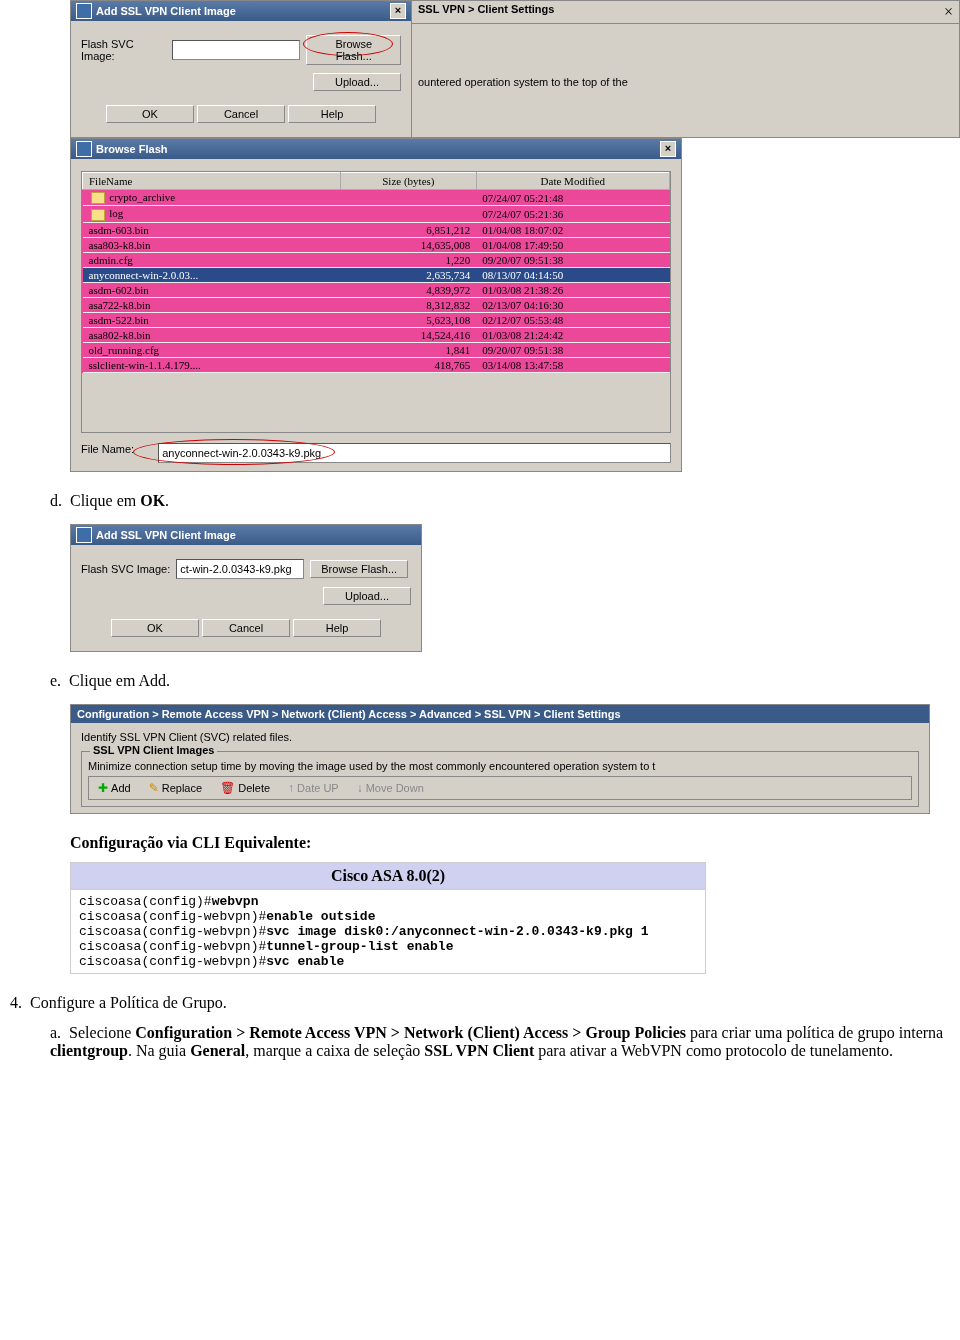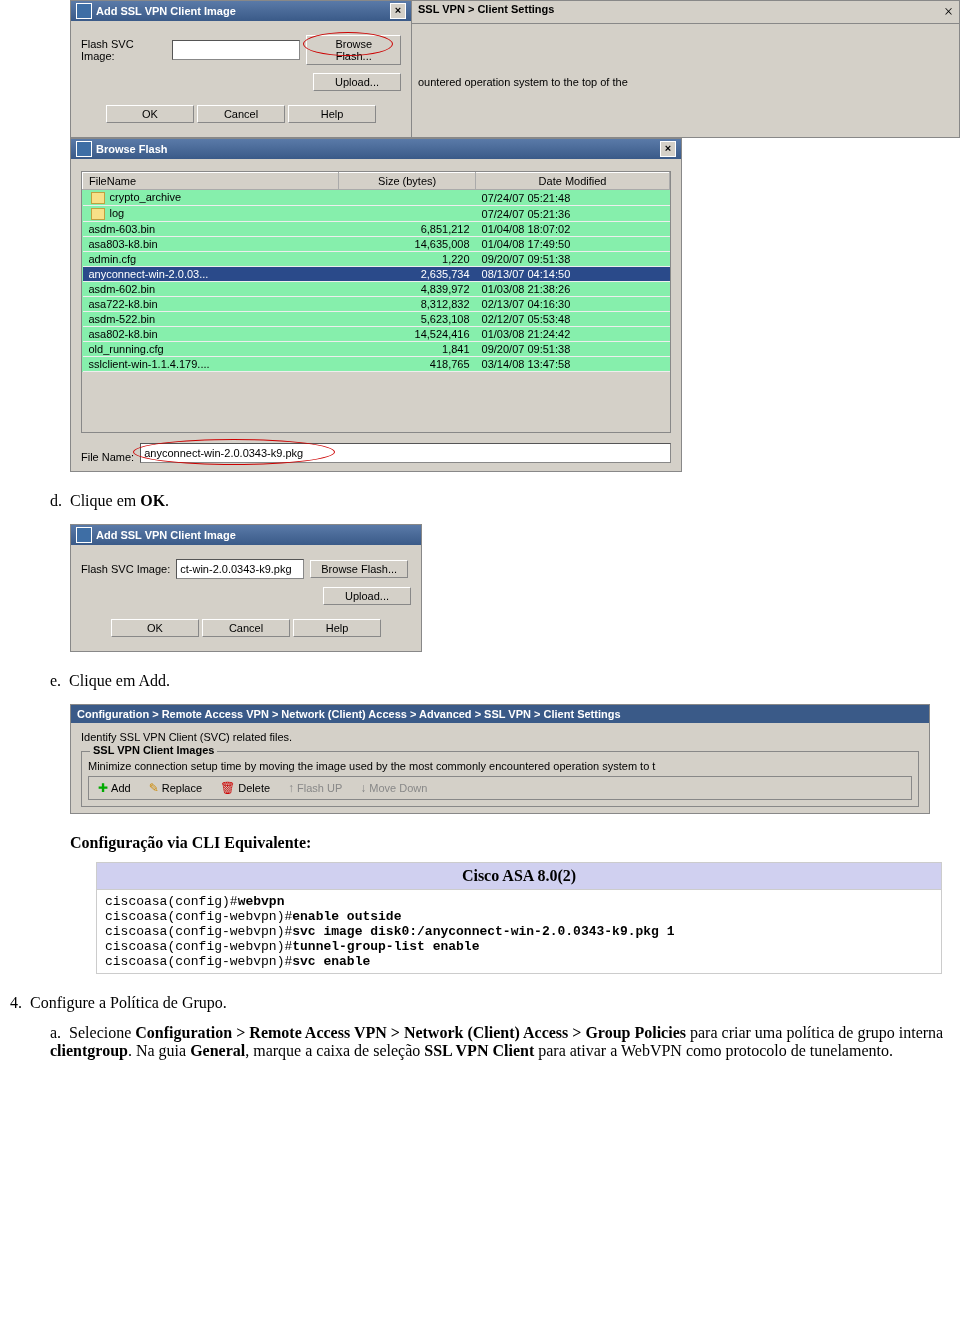--- a/index.html
+++ b/index.html
@@ -6,33 +6,33 @@
   .sans{font-family:Tahoma,Arial,sans-serif;font-size:11px}
   .dlg{background:#d4d0c8;border:1px solid #888;margin-left:70px}
   .titlebar{background:linear-gradient(#5a7aa8,#3a5a88);color:#fff;font-weight:bold;padding:2px 5px;display:flex;align-items:center;font-family:Tahoma,Arial,sans-serif;font-size:11px}
   .titlebar .x{margin-left:auto;background:#d4d0c8;color:#000;border:1px solid #fff;width:14px;height:14px;text-align:center;line-height:12px;font-weight:bold}
   .tbicon{width:14px;height:14px;background:#3e6ea5;border:1px solid #fff;margin-right:4px;display:inline-block}
   .btn{background:#d4d0c8;border:1px solid #888;border-top-color:#fff;border-left-color:#fff;padding:2px 10px;font-family:Tahoma,Arial,sans-serif;font-size:11px;display:inline-block;text-align:center;min-width:66px}
   .txt{background:#fff;border:1px solid #888;border-top-color:#555;border-left-color:#555;font-family:Tahoma,Arial,sans-serif;font-size:11px;padding:1px 3px;height:16px}
   .tree{background:#fff;border:1px solid #888;font-family:Tahoma,Arial,sans-serif;font-size:11px;padding:2px;line-height:15px;height:100px;overflow:hidden}
   .foldericon{display:inline-block;width:12px;height:10px;background:#f8e088;border:1px solid #c0a040;margin:0 2px;vertical-align:middle}
   .diskicon{display:inline-block;width:12px;height:10px;background:#a8c8f0;border:1px solid #4060a0;margin:0 2px;vertical-align:middle}
-  table.files{border-collapse:collapse;width:100%;background:#86efac;font-family:Liberation Sans, sans-serif;font-size:11px}
+  table.files{border-collapse:collapse;width:100%;background:#ec4899;font-family:Liberation Serif, serif;font-size:11px}
   table.files th{background:#d4d0c8;border:1px solid #aaa;border-top-color:#fff;border-left-color:#fff;padding:2px 6px;font-weight:normal}
   table.files td{padding:1px 6px;border-bottom:1px solid #eee}
   table.files tr.sel td{background:#2a4a8a;color:#fff}
   .groupbox{border:1px solid #888;margin:6px 10px;position:relative;padding:8px 6px 6px 6px}
   .groupbox .lbl{position:absolute;top:-8px;left:8px;background:#d4d0c8;padding:0 3px;font-weight:bold;font-family:Tahoma,Arial,sans-serif;font-size:11px}
   .bc{background:#3a5a88;color:#fff;font-weight:bold;padding:3px 6px;font-family:Tahoma,Arial,sans-serif;font-size:11px}
   .tb2{background:#d4d0c8;border-bottom:1px solid #888;padding:2px;display:flex;gap:4px}
   .tb2 .b{display:flex;align-items:center;gap:3px;padding:2px 6px;border:1px solid transparent;font-family:Tahoma,Arial,sans-serif;font-size:11px}
   .tb2 .b.dis{color:#888}
   .glyph{font-size:12px;line-height:1}
   .doccontent{margin-left:30px}
-  .clitbl{border:1px solid #ccc;width:846px;margin-left:96px;border-collapse:collapse}
+  .clitbl{border:1px solid #ccc;width:636px;margin-left:70px;border-collapse:collapse}
   .clitbl td{padding:4px 8px}
   .clihead{background:#d0d0f0;text-align:center;font-weight:bold;border:1px solid #ccc}
   pre{font-family:"Courier New",monospace;font-size:13px;margin:0;white-space:pre-wrap}
   .circ{position:absolute;border:1px solid #c00;border-radius:50%/50%;pointer-events:none}
 </style>
 </head>
 <body>
 
 <div style="display:flex;margin-left:70px">
  <div class="dlg" style="width:340px;margin-left:0;position:relative">
@@ -145,21 +145,21 @@
                 <tr>
                   <td> sslclient-win-1.1.4.179....</td>
                   <td style="text-align: right;">418,765</td>
                   <td>03/14/08 13:47:58</td>
                 </tr>
               </tbody>
         </table>
         </div>
       </div>
     </div>
-    <div style="display:flex;align-items:flex-end;gap:6px;margin-top:10px;position:relative">
+    <div style="display:flex;align-items:flex-start;gap:24px;margin-top:10px;position:relative">
       <span>File Name:</span>
       <input class="txt" style="flex: 1 1 0%;" value="anyconnect-win-2.0.0343-k9.pkg">
       <span class="circ" style="left:52px;top:-4px;width:200px;height:24px"></span>
     </div>
   </div>
 </div>
 
 <p class="doccontent" style="margin:20px 0 14px 50px">
   <span>d.</span>&nbsp;&nbsp;<span>Clique em </span><b>OK</b><span>.</span>
 </p>
@@ -204,21 +204,21 @@
       <div class="b">
           <span class="glyph" style="color:#c80">✎</span>
           <span>Replace</span>
         </div>
       <div class="b">
           <span class="glyph" style="color:#c00">🗑</span>
           <span>Delete</span>
         </div>
       <div class="b dis">
           <span class="glyph">↑</span>
-          <span>Flash UP</span>
+          <span>Date UP</span>
         </div>
       <div class="b dis">
           <span class="glyph">↓</span>
           <span>Move Down</span>
         </div>
     </div>
   </div>
 </div>
 
 <p style="margin:20px 0 10px 70px;font-weight:bold">Configuração via CLI Equivalente:</p>

